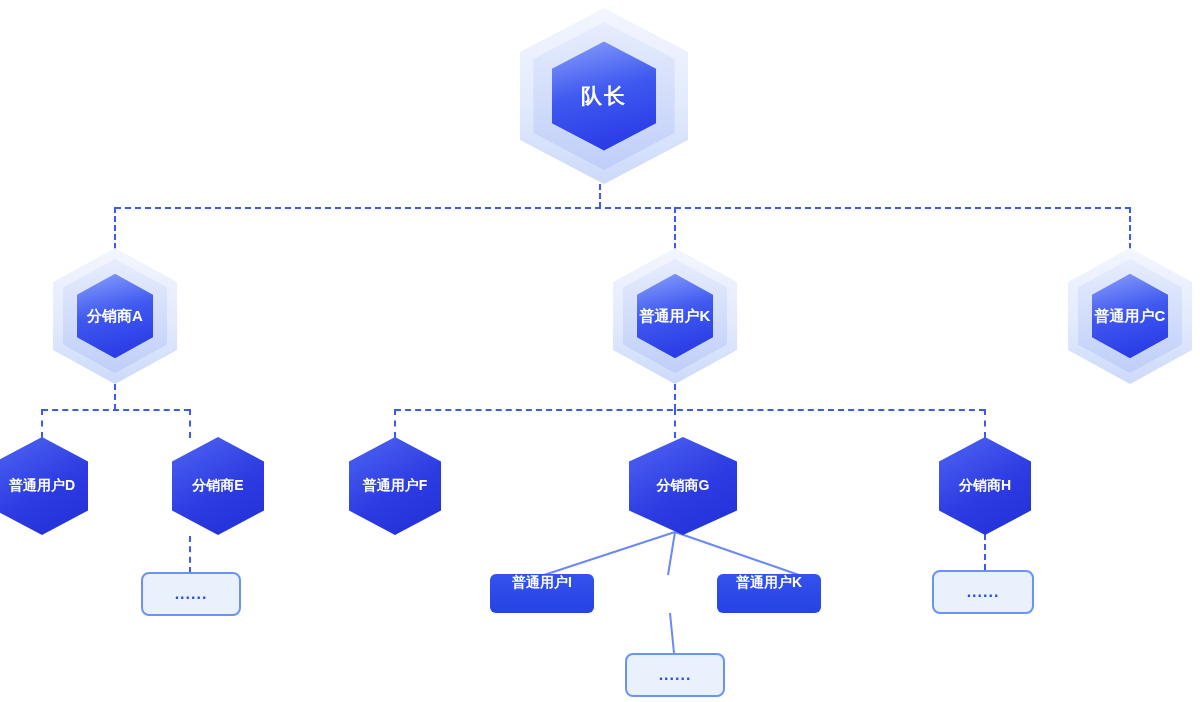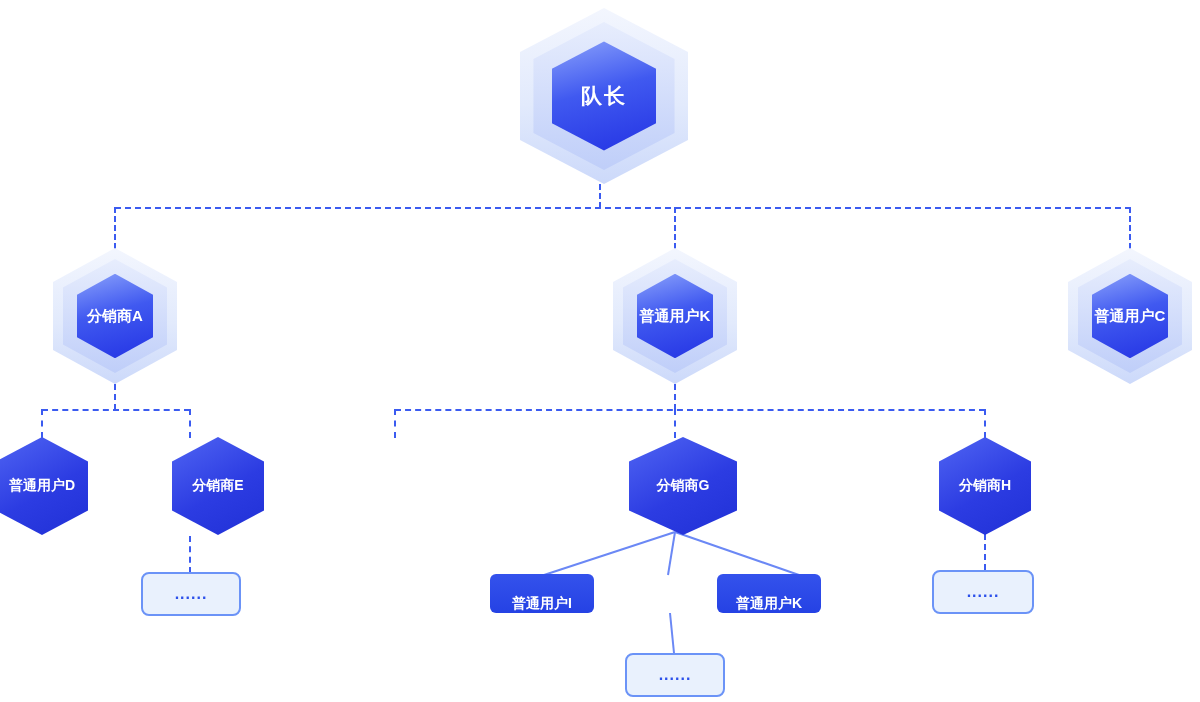--- a/index.html
+++ b/index.html
@@ -44,21 +44,21 @@
   }
   .n1 .hex-label { font-size: 21px; letter-spacing: 2px; }
   .n2 .hex-label { font-size: 15px; }
   .n3 .hex-label { font-size: 14px; }
 
   
   .rect-node {
     position: absolute; height: 39px; border-radius: 6px;
     background: linear-gradient(180deg, #3452ec 0%, #2542e4 100%);
     color: #ffffff; font-weight: 700; font-size: 14px;
-    display: flex; align-items: flex-end; justify-content: center; white-space: nowrap;
+    display: flex; align-items: flex-start; justify-content: center; white-space: nowrap;
   }
 
   
   .dots-box {
     position: absolute; height: 44px; border-radius: 8px; box-sizing: border-box;
     background: #e9f1fd; border: 2px solid #6b93f7;
     color: #2b50ea; font-weight: 700; font-size: 16px; letter-spacing: 1px;
     display: flex; align-items: center; justify-content: center;
   }
 </style>
@@ -125,20 +125,24 @@
   <div class="hex-node n3" style="left:-4px; top:437px; width:92px; height:98px;">
     <div class="hex hex-solid"></div>
     <div class="hex-label">普通用户D</div>
   </div>
 
   <div class="hex-node n3" style="left:144px; top:437px; width:92px; height:98px;margin-left:28px;">
     <div class="hex hex-solid"></div>
     <div class="hex-label">分销商E</div>
   </div>
 
+  <div class="hex-node n3" style="left:349px; top:437px; width:92px; height:98px;">
+    <div class="hex hex-solid"></div>
+    <div class="hex-label">普通用户F</div>
+  </div>
 
   <div class="hex-node n3" style="left:629px; top:437px; width:108px; height:98px;">
     <div class="hex hex-solid"></div>
     <div class="hex-label">分销商G</div>
   </div>
 
   <div class="hex-node n3" style="left:939px; top:437px; width:92px; height:98px;justify-content:center;">
     <div class="hex hex-solid"></div>
     <div class="hex-label">分销商H</div>
   </div>

